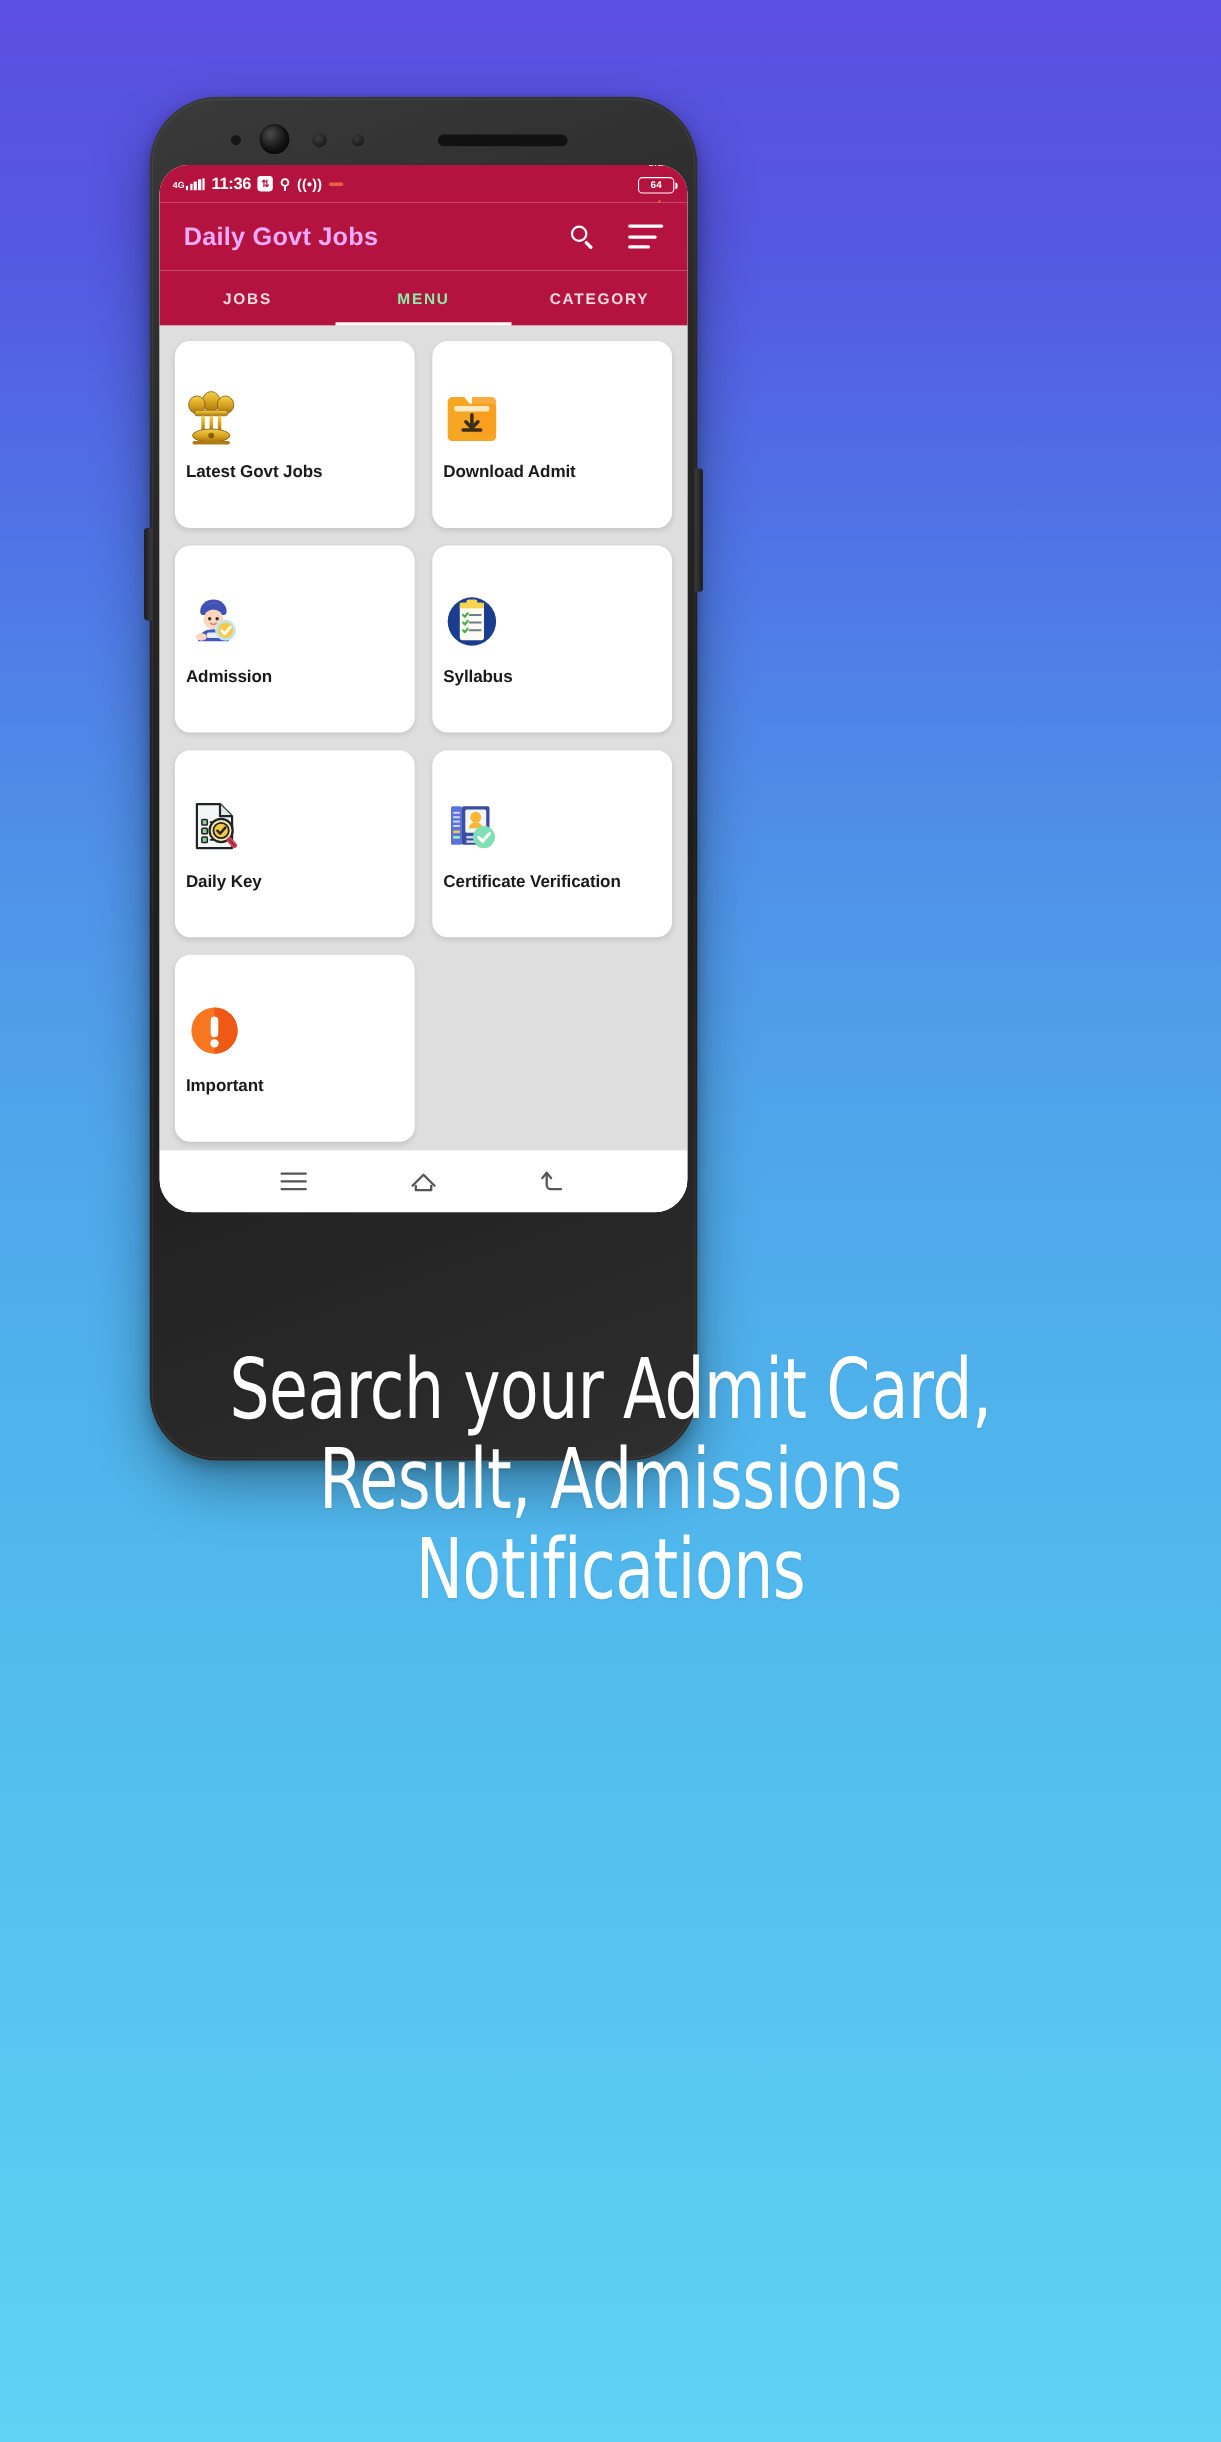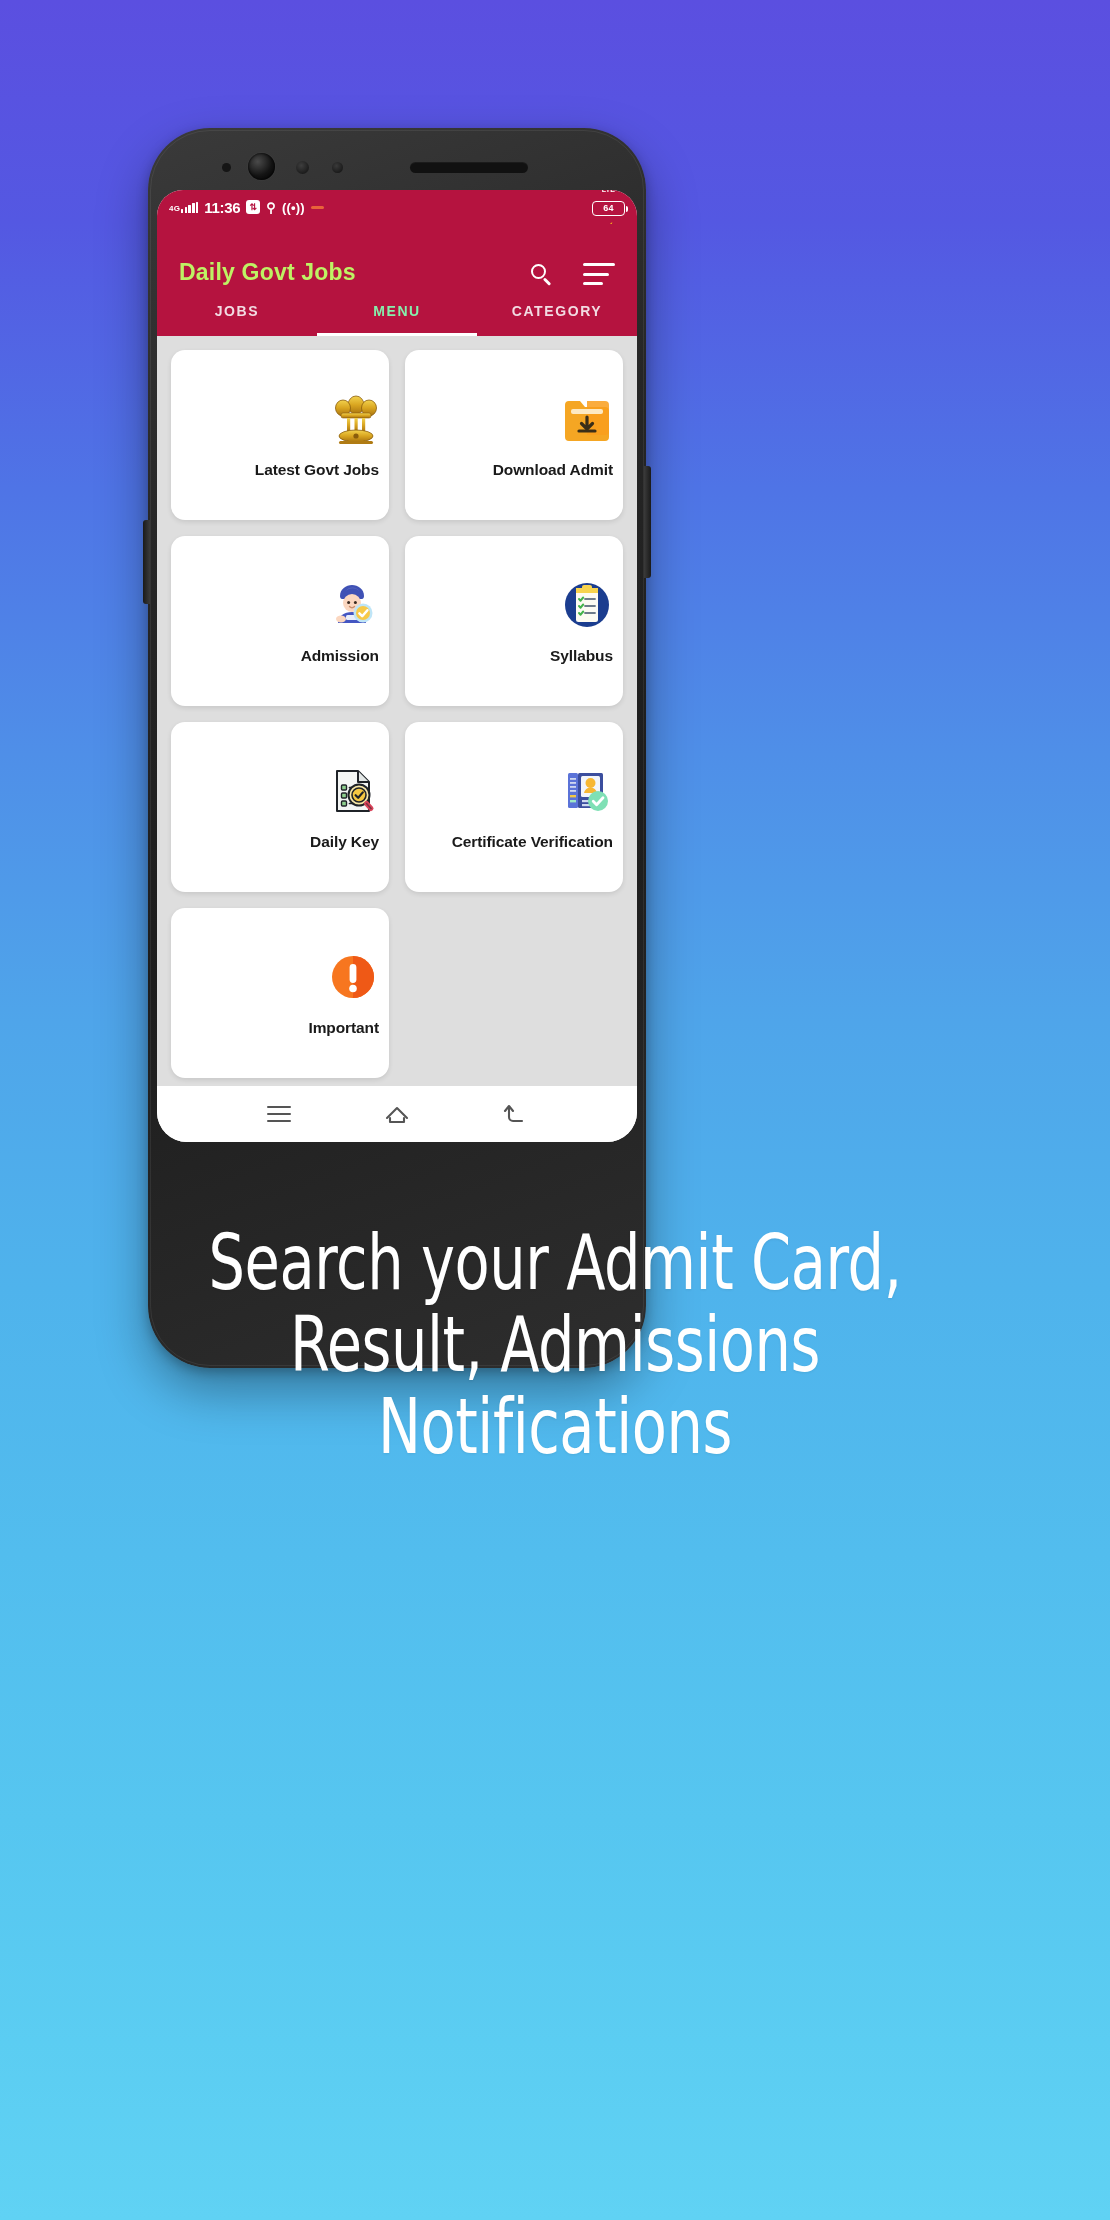--- a/index.html
+++ b/index.html
@@ -16,27 +16,26 @@
         #52bdee 70%,
         #56c6f0 82%,
         #5bcdf2 92%,
         #60d2f4 100%);
     position:relative;
   }
 
   
   .phone {
     position:absolute;
-    left:148px; top:88px;
+    left:136px; top:88px;
     width:498px; height:1240px;
     border-radius:62px;
     background:linear-gradient(160deg,#3a3a3a 0%,#262626 30%,#1d1d1d 60%,#2e2e2e 100%);
     box-shadow:0 22px 50px rgba(0,0,0,.35), 0 4px 12px rgba(0,0,0,.25);
     padding:0;
-    margin-top:40px;
   }
   .phone:before{ 
     content:""; position:absolute; inset:2px; border-radius:60px;
     border:1px solid rgba(255,255,255,.07); pointer-events:none;
   }
   .btn-side{
     position:absolute; background:#2b2b2b; border-radius:3px;
   }
   .btn-vol{ left:-5px; top:392px; width:7px; height:84px;
             background:linear-gradient(90deg,#1a1a1a,#3b3b3b); border-radius:3px 0 0 3px;}
@@ -90,22 +89,22 @@
   .volte{ font-size:7px;line-height:7.5px;text-align:center;font-weight:bold;}
   .batt{ width:33px;height:15px;border:1.6px solid #fff;border-radius:4px;
     display:flex;align-items:center;justify-content:center;position:relative;}
   .batt:after{content:"";position:absolute;right:-4px;top:4px;width:2.5px;height:6px;
     background:#fff;border-radius:0 2px 2px 0;}
   .batt span{font-size:9px;font-weight:bold;}
   .bolt{ font-size:13px; line-height:13px;}
 
   
   .appbar{
-    height:62px; background:#b5133f; color:#bef264;
-    display:flex; align-items:flex-end; padding:0 22px;
+    height:62px; background:#b5133f; color:#f0abfc;
+    display:flex; align-items:center; padding:0 22px;
   }
   .app-title{ font-size:23px; font-weight:bold; letter-spacing:.2px;}
   .appbar-actions{ margin-left:auto; display:flex; align-items:center; gap:30px;}
   .search-ico{ width:24px;height:24px; position:relative; cursor:pointer;}
   .search-ico i{ position:absolute;left:2px;top:2px;width:15px;height:15px;
     border:2.4px solid #fff;border-radius:50%;}
   .search-ico b{ position:absolute;left:15px;top:15px;width:9px;height:2.6px;
     background:#fff;border-radius:2px;transform:rotate(45deg);transform-origin:left center;}
   .menu-ico{ width:32px;height:22px;display:flex;flex-direction:column;
     justify-content:space-between;cursor:pointer;}
@@ -121,21 +120,21 @@
     position:relative; cursor:pointer;}
   .tab.active{ color:#86efac; }
   .tab.active:after{ content:""; position:absolute; left:0; right:0; bottom:0;
     height:3px; background:#fff; }
 
   
   .content{ flex:1; background:#dedede; padding:14px 14px 0 14px; overflow:hidden;}
   .grid{ display:grid; grid-template-columns:1fr 1fr; gap:16px; }
   .card{
     background:#fff; border-radius:14px; height:170px;
-    display:flex; flex-direction:column; align-items:flex-end; justify-content:center;
+    display:flex; flex-direction:column; align-items:flex-start; justify-content:center;
     box-shadow:0 2px 5px rgba(0,0,0,.10);
     padding:10px; cursor:pointer;
   }
   .card .ic{ height:56px; display:flex; align-items:center; justify-content:center;
     margin-bottom:14px; }
   .card .lbl{ font-size:15.5px; font-weight:bold; color:#1a1a1a; text-align:center;
     line-height:1.22; letter-spacing:-.1px;}
 
   
   .navbar{ height:56px; background:#fff; display:flex; align-items:center;

